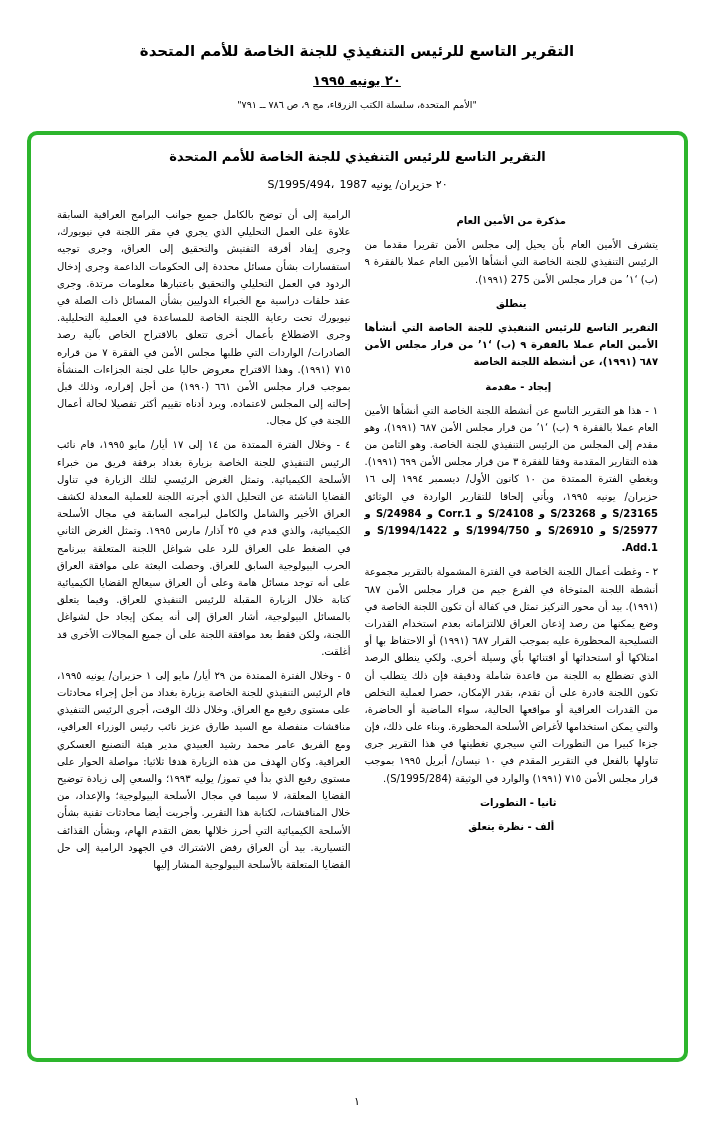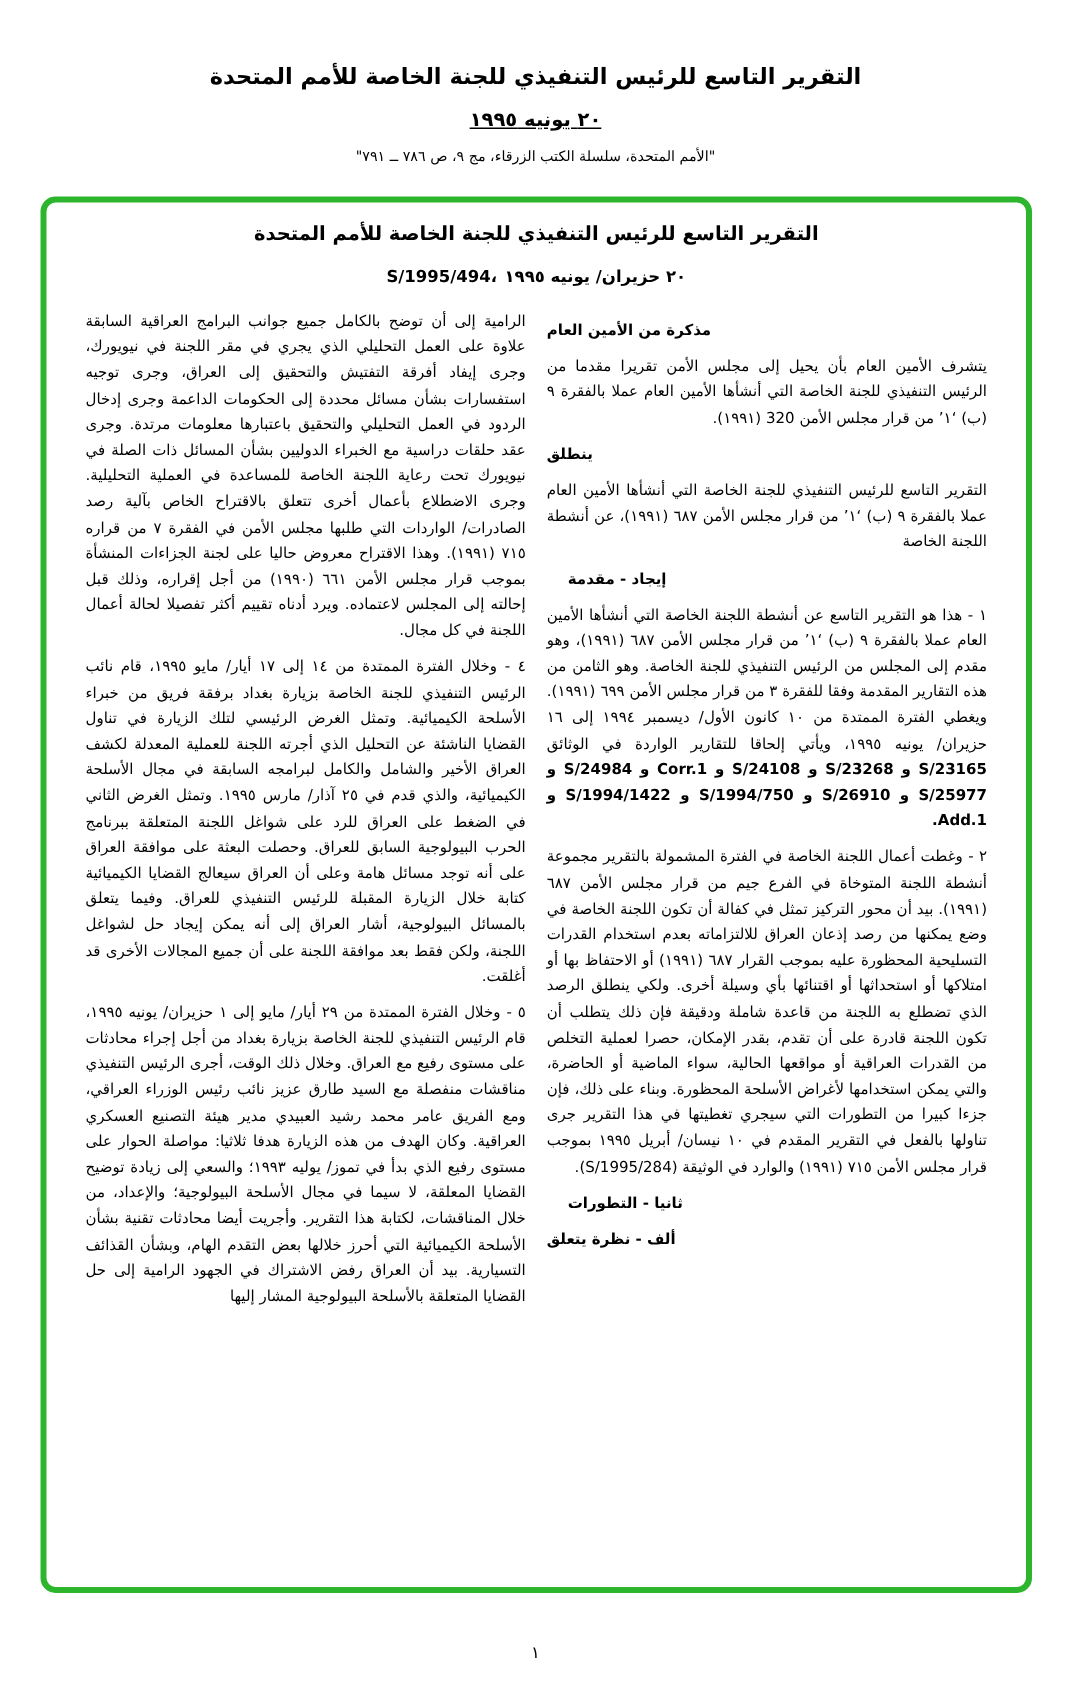--- a/index.html
+++ b/index.html
@@ -20,32 +20,32 @@
     position: absolute; top: 131px; left: 27px;
     width: 661px; height: 931px;
     border: 4px solid #2db52d; border-radius: 10px;
     background: #fff;
     padding: 14px 26px 8px;
     overflow: hidden;
   }
   .doc-title { direction: rtl; text-align: center; font-size: 13px; font-weight: bold; }
   .symline {
     display: flex; direction: ltr; justify-content: center; align-items: center;
-    gap: 5px; margin-top: 14px; font-size: 11px; font-weight: bold;
+    gap: 5px; margin-top: 14px; font-size: 11px; font-weight: normal;
   }
 
   .cols { display: flex; direction: rtl; gap: 14px; margin-top: 15px; }
   .col {
     flex: 1 1 0; direction: rtl; text-align: justify;
     font-size: 10px; line-height: 1.72;
   }
   .col p { margin: 0 0 7px; }
-  .h { font-weight: bold; text-align: left; margin: 6px 0 7px; }
+  .h { font-weight: bold; text-align: center; margin: 6px 0 7px; }
   .h-sec { padding-left: 14px; }
-  .bold { font-weight: normal; }
+  .bold { font-weight: bold; }
   .sym-inline { font-weight: bold; }
 
   .pagenum {
     position: absolute; bottom: 24px; left: 0; right: 0;
     text-align: center; font-size: 11px;
   }
 </style>
 </head>
 <body>
 
@@ -55,28 +55,28 @@
     <div class="hdr-title">التقرير التاسع للرئيس التنفيذي للجنة الخاصة للأمم المتحدة</div>
     <div class="hdr-date">٢٠ يونيه ١٩٩٥</div>
     <div class="hdr-source">"الأمم المتحدة، سلسلة الكتب الزرقاء، مج ٩، ص ٧٨٦ ــ ٧٩١"</div>
   </div>
 
   <div class="frame" style="border-color: rgb(45, 181, 45);">
     <div class="doc-title">التقرير التاسع للرئيس التنفيذي للجنة الخاصة للأمم المتحدة</div>
 
     <div class="symline">
       <span dir="ltr">S/1995/494،</span>
-      <span dir="rtl">٢٠ حزيران/ يونيه ١٩٩٥</span>
+      <span dir="rtl">٢٠ حزيران/ يونيه 1987</span>
     </div>
 
     <div class="cols">
 
       <div class="col">
         <div class="h">مذكرة من الأمين العام</div>
-        <p>يتشرف الأمين العام بأن يحيل إلى مجلس الأمن تقريرا مقدما من الرئيس التنفيذي للجنة الخاصة التي أنشأها الأمين العام عملا بالفقرة ٩ (ب) ‘١’ من قرار مجلس الأمن 320 (١٩٩١).</p>
+        <p>يتشرف الأمين العام بأن يحيل إلى مجلس الأمن تقريرا مقدما من الرئيس التنفيذي للجنة الخاصة التي أنشأها الأمين العام عملا بالفقرة ٩ (ب) ‘١’ من قرار مجلس الأمن 275 (١٩٩١).</p>
 
         <div class="h">ينطلق</div>
         <p class="bold">التقرير التاسع للرئيس التنفيذي للجنة الخاصة التي أنشأها الأمين العام عملا بالفقرة ٩ (ب) ‘١’ من قرار مجلس الأمن ٦٨٧ (١٩٩١)، عن أنشطة اللجنة الخاصة</p>
 
         <div class="h h-sec">إيجاد - مقدمة</div>
         <p><span>١ - هذا هو التقرير التاسع عن أنشطة اللجنة الخاصة التي أنشأها الأمين العام عملا بالفقرة ٩ (ب) ‘١’ من قرار مجلس الأمن ٦٨٧ (١٩٩١)، وهو مقدم إلى المجلس من الرئيس التنفيذي للجنة الخاصة. وهو الثامن من هذه التقارير المقدمة وفقا للفقرة ٣ من قرار مجلس الأمن ٦٩٩ (١٩٩١). ويغطي الفترة الممتدة من ١٠ كانون الأول/ ديسمبر ١٩٩٤ إلى ١٦ حزيران/ يونيه ١٩٩٥، ويأتي إلحاقا للتقارير الواردة في الوثائق</span> <span class="sym-inline">S/23165 و S/23268 و S/24108 و Corr.1 و S/24984 و S/25977 و S/26910 و S/1994/750 و S/1994/1422 و Add.1.</span></p>
         <p>٢ - وغطت أعمال اللجنة الخاصة في الفترة المشمولة بالتقرير مجموعة أنشطة اللجنة المتوخاة في الفرع جيم من قرار مجلس الأمن ٦٨٧ (١٩٩١). بيد أن محور التركيز تمثل في كفالة أن تكون اللجنة الخاصة في وضع يمكنها من رصد إذعان العراق للالتزاماته بعدم استخدام القدرات التسليحية المحظورة عليه بموجب القرار ٦٨٧ (١٩٩١) أو الاحتفاظ بها أو امتلاكها أو استحداثها أو اقتنائها بأي وسيلة أخرى. ولكي ينطلق الرصد الذي تضطلع به اللجنة من قاعدة شاملة ودقيقة فإن ذلك يتطلب أن تكون اللجنة قادرة على أن تقدم، بقدر الإمكان، حصرا لعملية التخلص من القدرات العراقية أو مواقعها الحالية، سواء الماضية أو الحاضرة، والتي يمكن استخدامها لأغراض الأسلحة المحظورة. وبناء على ذلك، فإن جزءا كبيرا من التطورات التي سيجري تغطيتها في هذا التقرير جرى تناولها بالفعل في التقرير المقدم في ١٠ نيسان/ أبريل ١٩٩٥ بموجب قرار مجلس الأمن ٧١٥ (١٩٩١) والوارد في الوثيقة (S/1995/284).</p>
 
         <div class="h h-sec">ثانيا - التطورات</div>
         <div class="h">ألف - نظرة يتعلق</div>

